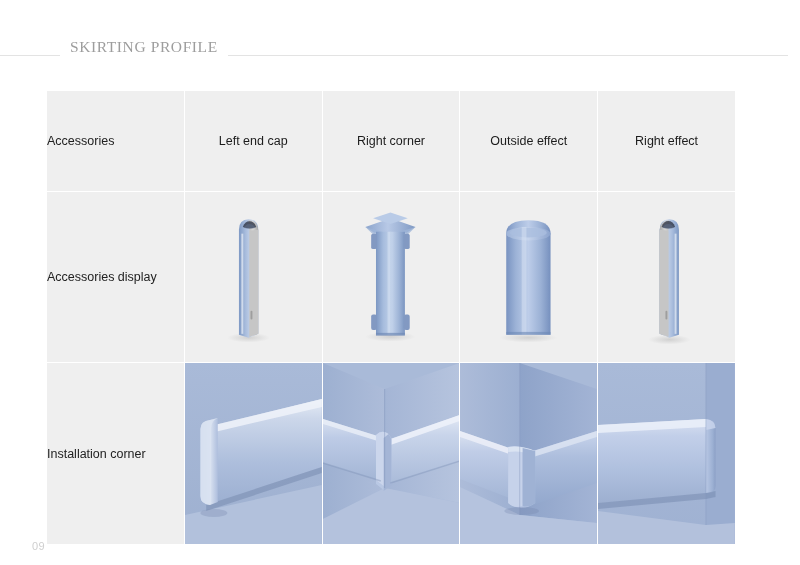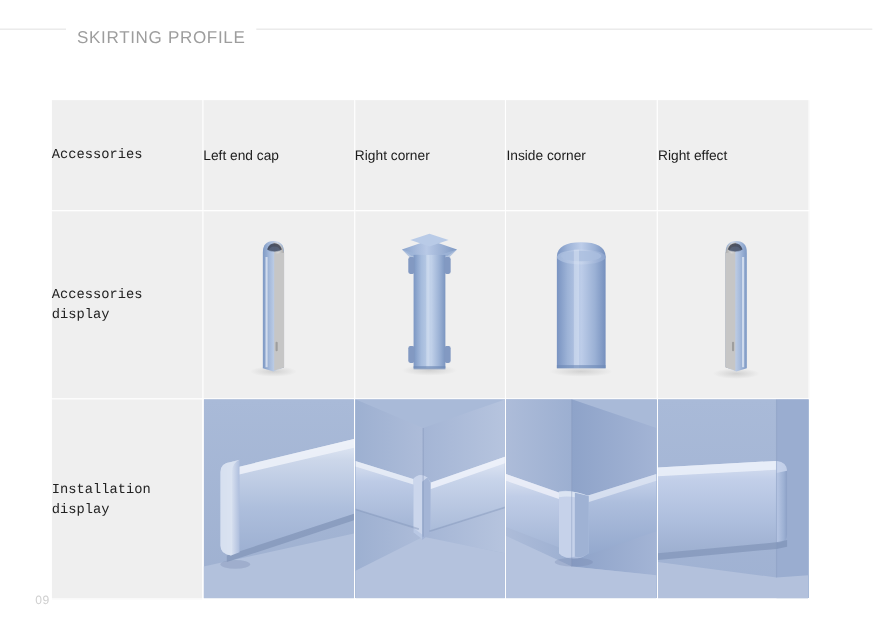--- a/index.html
+++ b/index.html
@@ -16,21 +16,22 @@
   }
 
   
   .page-header {
     position: absolute;
     left: 0;
     top: 26px;
     width: 800px;
     height: 30px;
     display: flex;
-    align-items: flex-start;
+    align-items: flex-end;
+    font-family: Liberation Serif, serif;
   }
   .rule {
     flex: 0 0 auto;
     height: 1px;
     background: #e3e3e3;
   }
   .rule-left  { width: 60px; }
   .rule-right { width: 560px; }
   .page-title {
     font-size: 15.5px;
@@ -63,26 +64,26 @@
 
   .cell-grey {
     background: #efefef;
   }
   .cell-label {
     background: #efefef;
     font-size: 12.5px;
     color: #222222;
     padding-left: 24px;
     line-height: 18px;
-    font-family: Liberation Mono, monospace;
   }
   .cell-head {
     background: #efefef;
     font-size: 12.5px;
     color: #1c1c1c;
+    text-align: center;
   }
   .cell-photo {
     background: #a8bad8;
     position: relative;
     overflow: hidden;
     padding: 0;
   }
 
   
   .render {
@@ -122,21 +123,21 @@
     <td class="cell-label">
       <span>Accessories</span>
     </td>
     <td class="cell-head">
       <span>Left end cap</span>
     </td>
     <td class="cell-head">
       <span>Right corner</span>
     </td>
     <td class="cell-head">
-      <span>Inside corner</span>
+      <span>Outside effect</span>
     </td>
     <td class="cell-head">
       <span>Right effect</span>
     </td>
   </tr>
 
   <tr class="row-display">
     <td class="cell-label">
       <span>Accessories display</span>
     </td>
@@ -270,21 +271,21 @@
         <path d="M80 33 q-2 -6 -7 -6 q-5 0 -7 6 q7 3 14 0 Z" fill="#33394a" opacity="0.82"></path>
         <path d="M79 34 q-2 -4 -6 -4 q-4 0 -6 4 q6 2 12 0 Z" fill="#5c6a86" opacity="0.6"></path>
         <rect x="79.5" y="40" width="2" height="104" fill="#eaf0f8" opacity="0.7"></rect>
         <rect x="70" y="120" width="2" height="9" rx="1" fill="#9e9e9e"></rect>
       </svg>
     </td>
   </tr>
 
   <tr class="row-install">
     <td class="cell-label">
-      <span>Installation display</span>
+      <span>Installation corner</span>
     </td>
 
     <td class="cell-photo">
       <svg class="photo" viewBox="0 0 142 181" preserveAspectRatio="none">
         <defs>
           <linearGradient id="p1wall" x1="0" y1="0" x2="0" y2="1">
             <stop offset="0%" stop-color="#a9bad8"></stop>
             <stop offset="100%" stop-color="#9eb0d0"></stop>
           </linearGradient>
           <linearGradient id="p1board" x1="0" y1="0" x2="0" y2="1">

